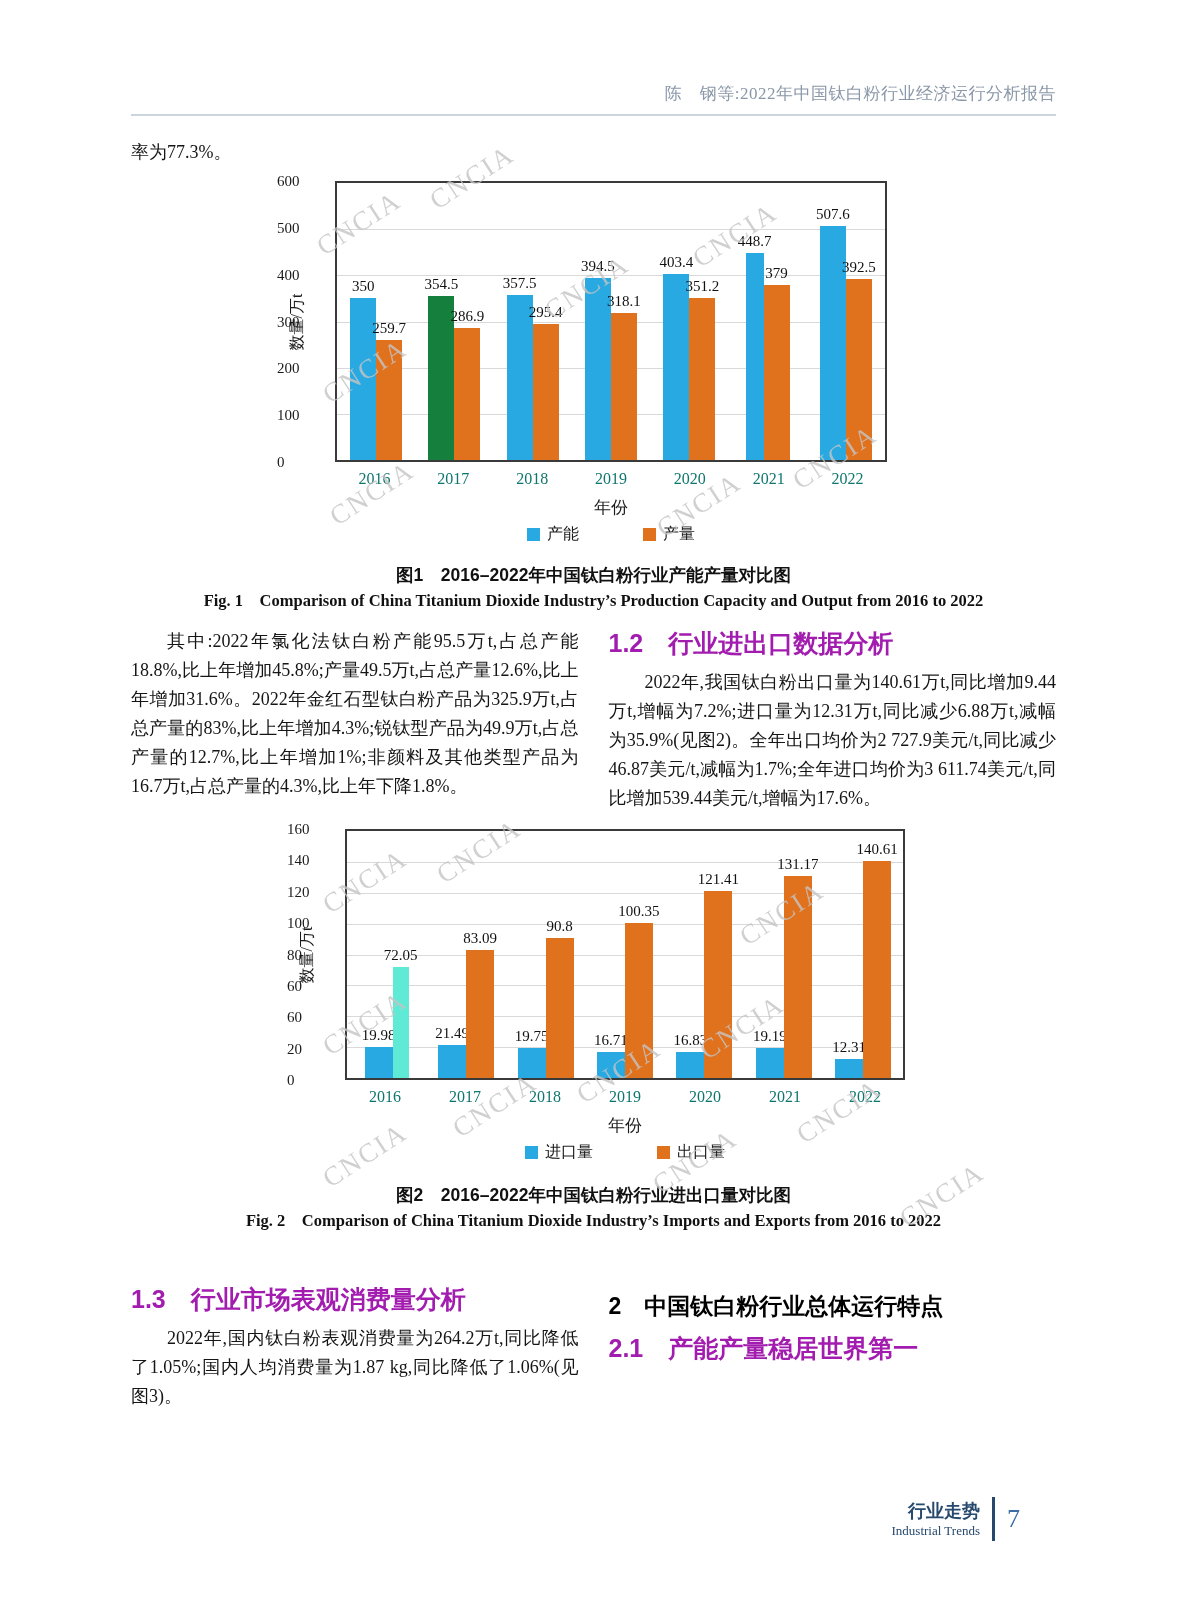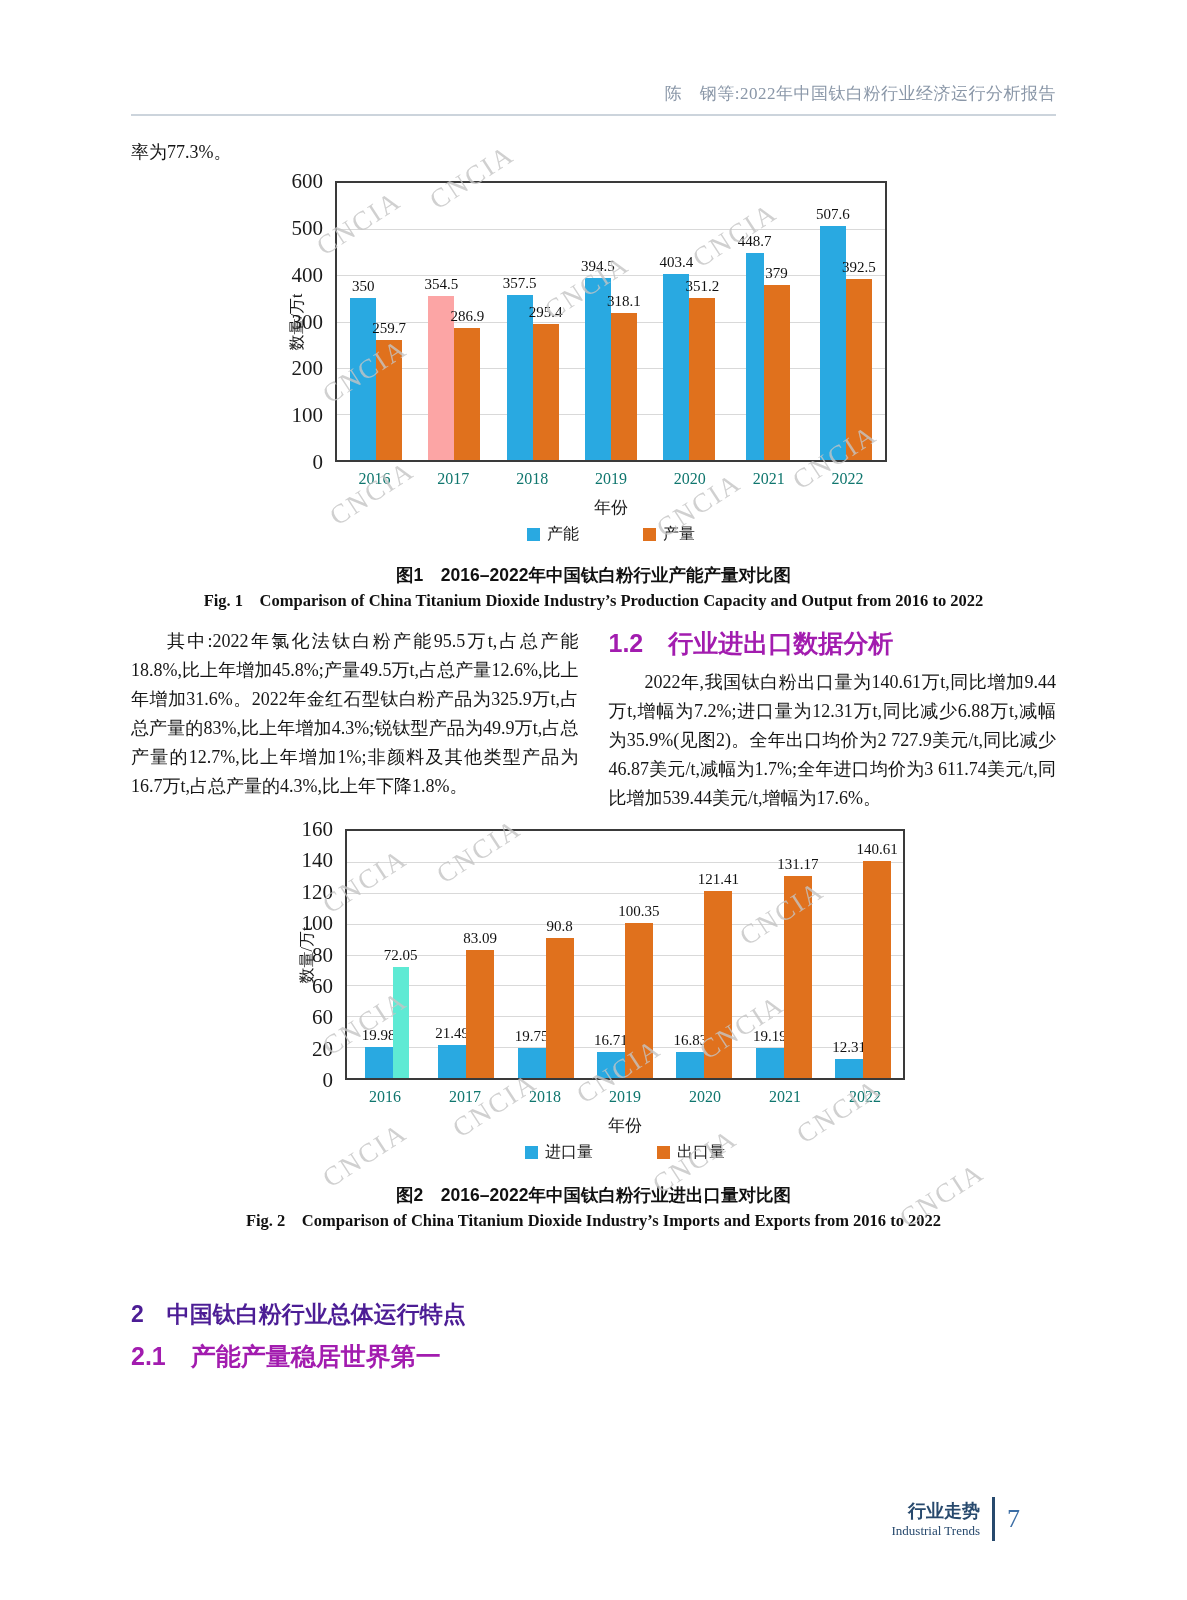--- a/index.html
+++ b/index.html
@@ -42,22 +42,21 @@
   .chart .ylabel{
     position:absolute;
     font-size:16px;
     white-space:nowrap;
     transform:translate(-50%,-50%) rotate(-90deg);
     left:20px;
     color:#1a1a1a;
   }
   .chart .ytick{
     position:absolute;left:0;
-    text-align:right;
-    font-size:21px;
+    font-size:15px;
     color:#1a1a1a;
     line-height:20px;
   }
   .chart .plot{
     position:absolute;top:0;
     border:2px solid #3a3a3a;
     box-sizing:border-box;
     background:#ffffff;
   }
   .chart .grid{
@@ -118,22 +117,22 @@
     font-family:"Liberation Sans","DejaVu Sans",sans-serif;
     font-weight:bold;
     font-size:25px;
     color:#a21caf;
     margin:0 0 8px 0;
   }
   .sec-head-big{
     font-family:"Liberation Sans","DejaVu Sans",sans-serif;
     font-weight:bold;
     font-size:23px;
-    color:#4c1d95;
-    margin:16px 0 10px 0;
+    color:#000000;
+    margin:8px 0 10px 0;
   }
   .cols2{margin-top:50px;}
   
   .wm-layer{position:absolute;left:0;top:0;right:0;bottom:0;pointer-events:none;z-index:3;}
   .wm{
     position:absolute;
     font-family:"Liberation Serif","DejaVu Serif",serif;
     font-size:27px;
     letter-spacing:2px;
     color:#c5c5c5;
@@ -199,21 +198,21 @@
           <div class="groups">
             <div class="group">
               <div class="bar" style="width: 26px; height: 162px; background: rgb(41, 169, 225);">
                 <span class="blabel">350</span>
               </div>
               <div class="bar" style="width: 26px; height: 120px; background: rgb(224, 113, 29);">
                 <span class="blabel">259.7</span>
               </div>
             </div>
             <div class="group">
-              <div class="bar" style="width: 26px; height: 164px; background: #fca5a5;">
+              <div class="bar" style="width: 26px; height: 164px; background: #15803d;">
                 <span class="blabel">354.5</span>
               </div>
               <div class="bar" style="width: 26px; height: 132px; background: rgb(224, 113, 29);">
                 <span class="blabel">286.9</span>
               </div>
             </div>
             <div class="group">
               <div class="bar" style="width: 26px; height: 165px; background: rgb(41, 169, 225);">
                 <span class="blabel">357.5</span>
               </div>
@@ -392,20 +391,24 @@
         </div>
       </div>
 
     <div class="caption">
       <div class="cap-zh">图2　2016–2022年中国钛白粉行业进出口量对比图</div>
       <div class="cap-en">Fig. 2　Comparison of China Titanium Dioxide Industry’s Imports and Exports from 2016 to 2022</div>
     </div>
 
     <div class="cols cols2">
       <div class="col">
+        <h3 class="sec-head">1.3　行业市场表观消费量分析</h3>
+        <p class="para indent">2022年,国内钛白粉表观消费量为264.2万t,同比降低了1.05%;国内人均消费量为1.87 kg,同比降低了1.06%(见图3)。</p>
+      </div>
+      <div class="col">
         <h2 class="sec-head-big">2　中国钛白粉行业总体运行特点</h2>
         <h3 class="sec-head">2.1　产能产量稳居世界第一</h3>
       </div>
     </div>
 
   </div>
 
   <div class="wm-layer">
       <span class="wm" style="left: 425px; top: 162px;">CNCIA</span>
       <span class="wm" style="left: 312px; top: 208px;">CNCIA</span>

